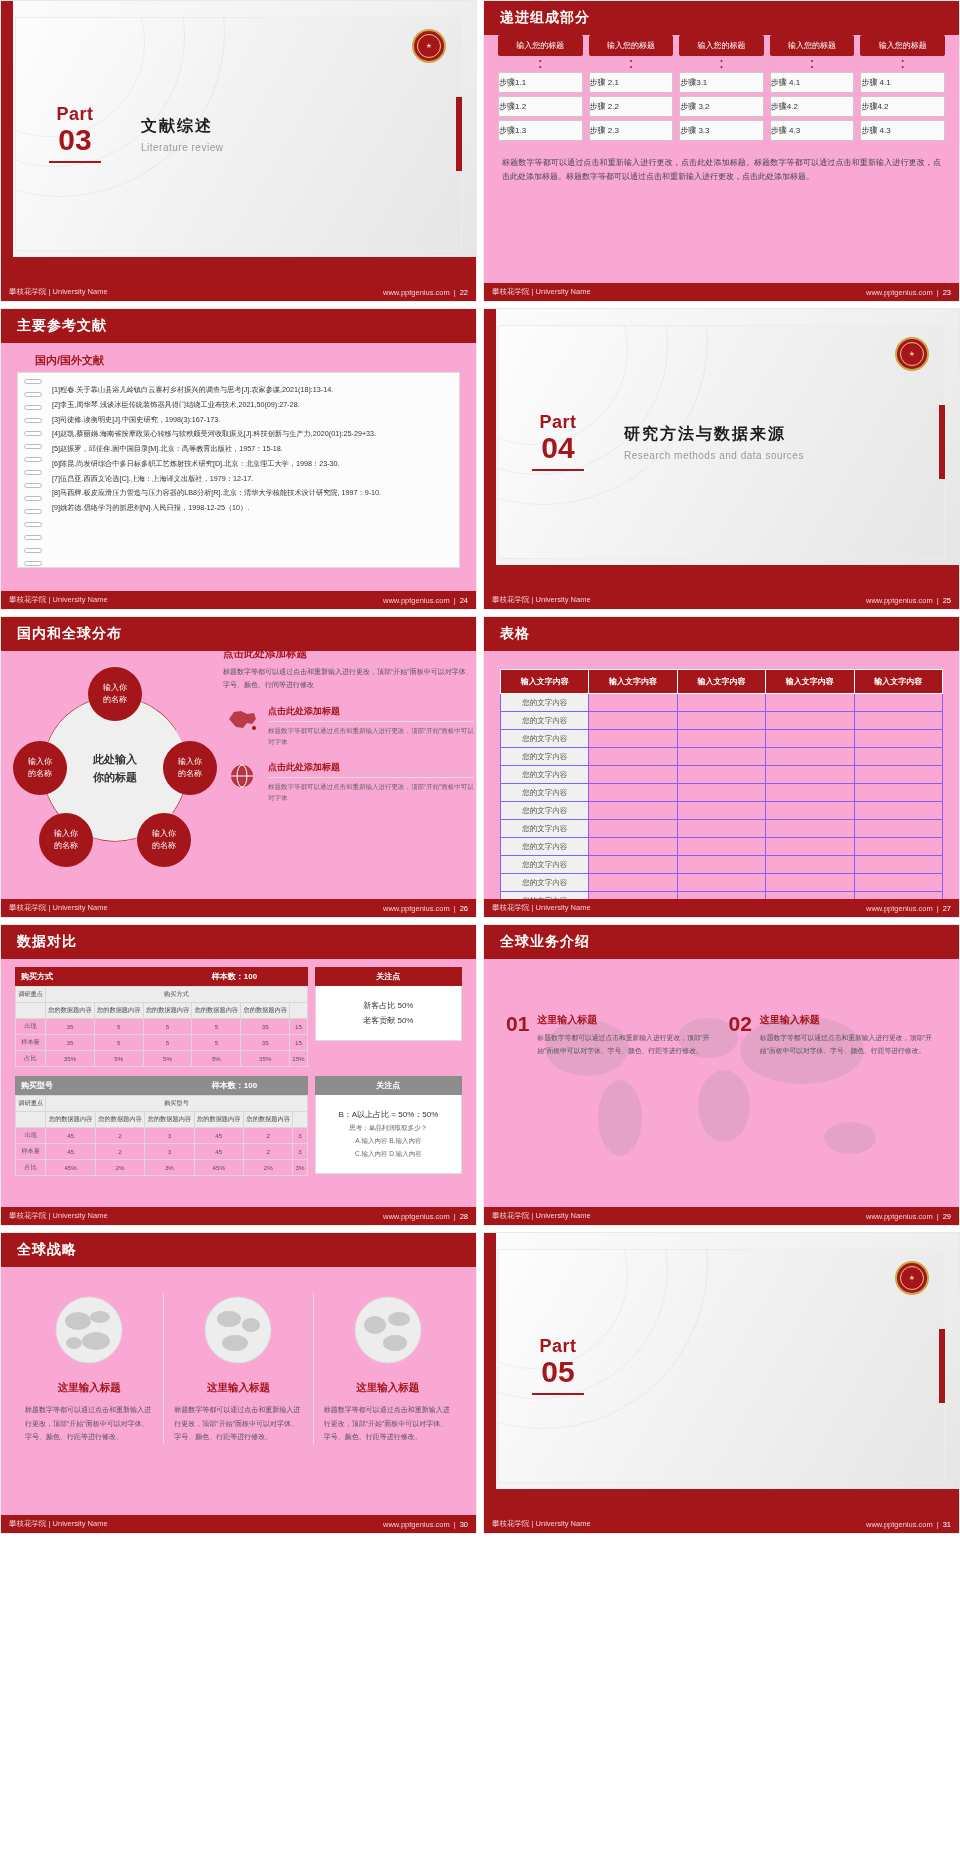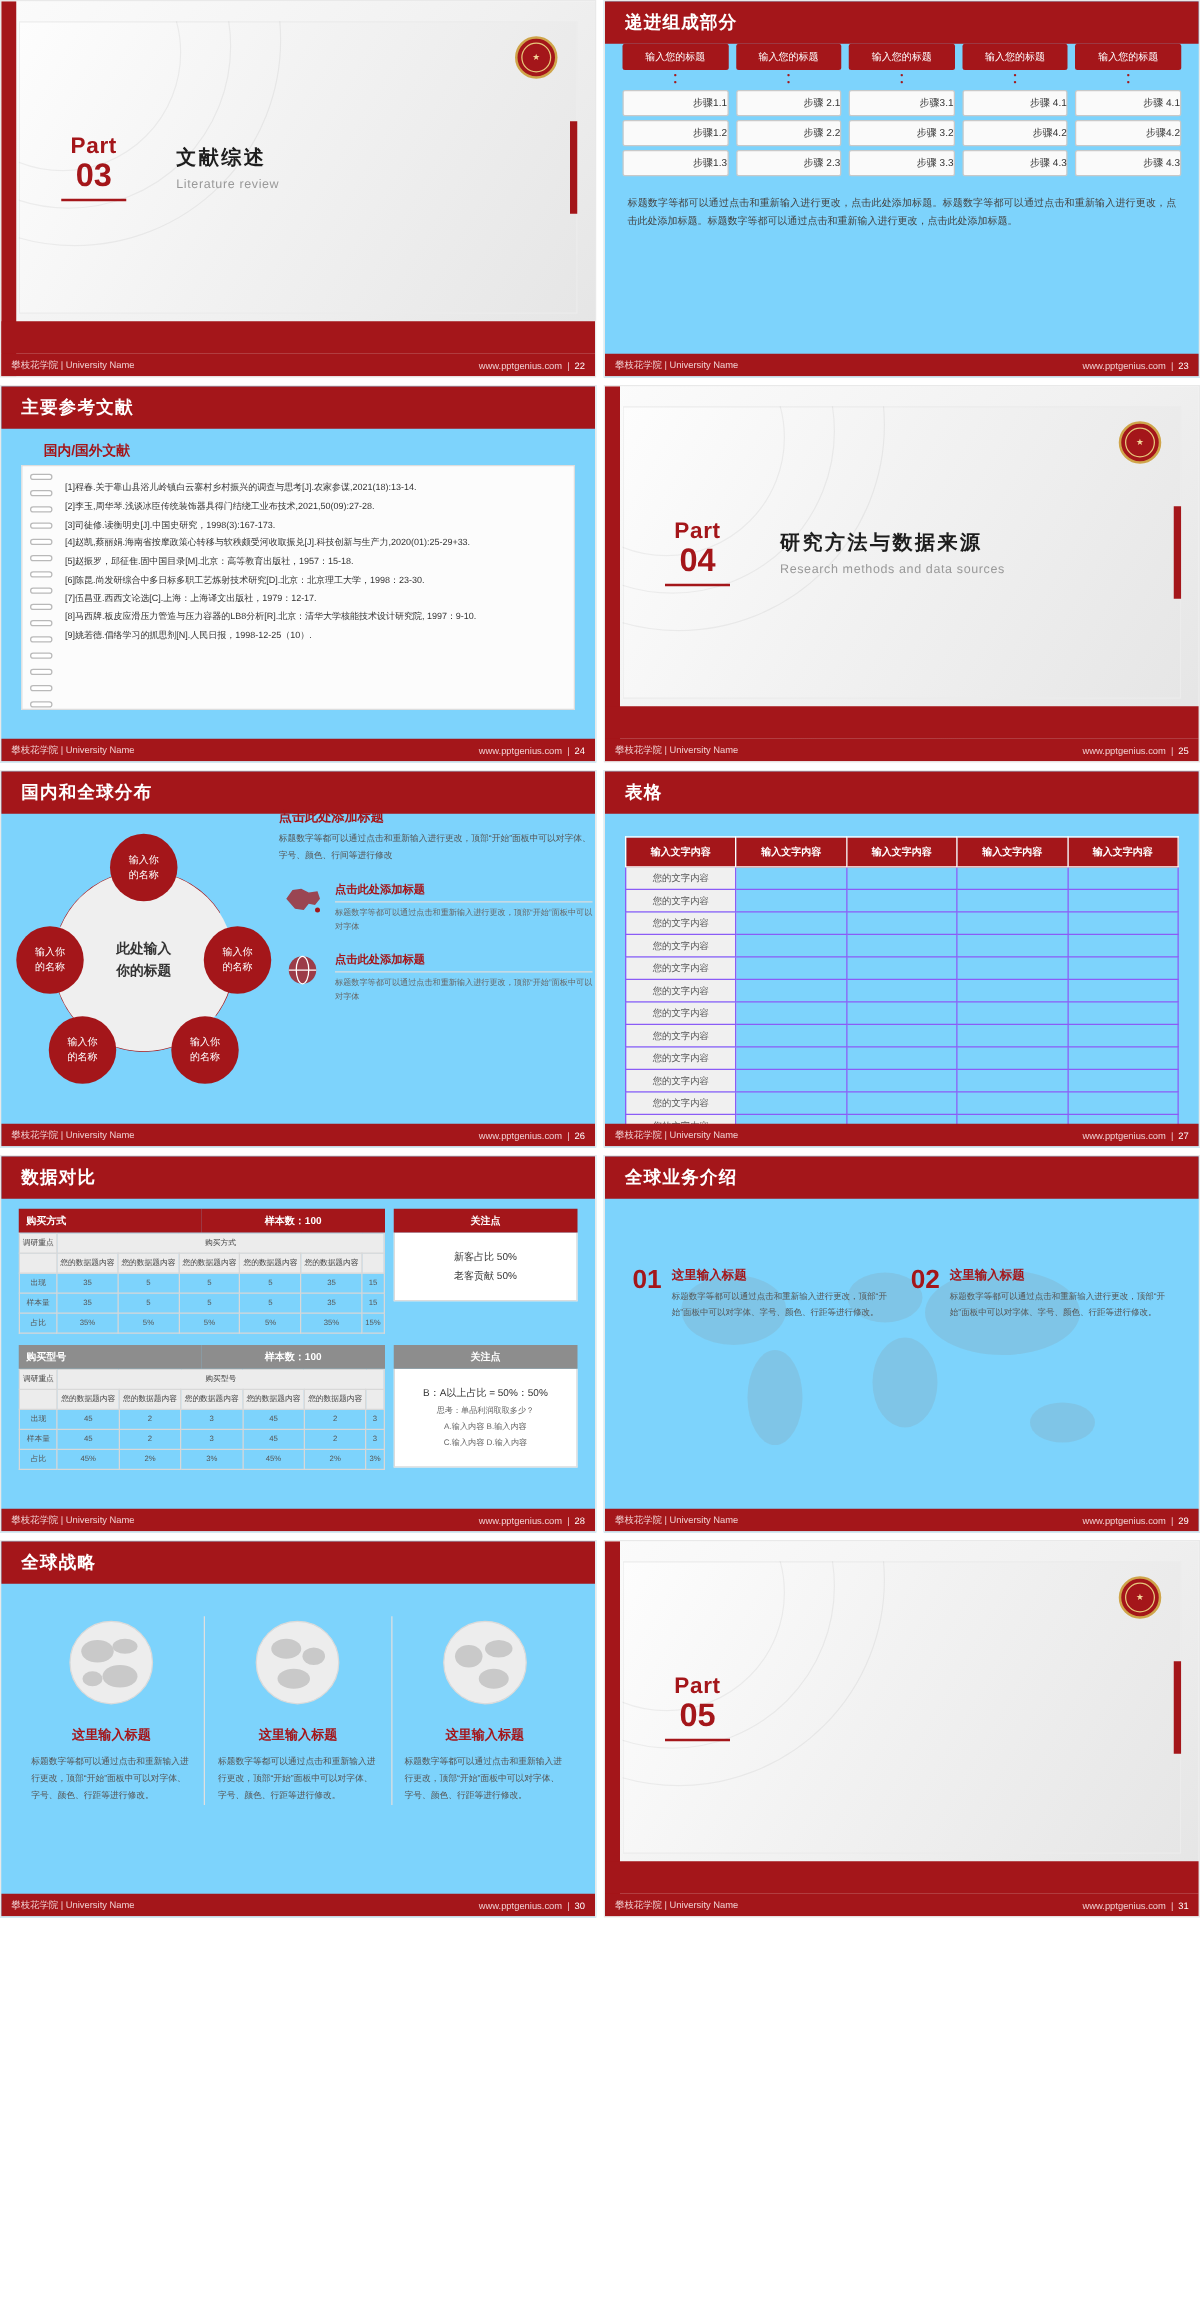--- a/index.html
+++ b/index.html
@@ -14,21 +14,21 @@
     display: grid;
     grid-template-columns: 1fr 1fr;
     grid-auto-rows: 308px;
     gap: 0px 6px;
     padding: 0;
   }
   .slide {
     position: relative;
     width: 100%;
     height: 302px;
-    background: #7dd3fc;
+    background: #f9a8d4;
     overflow: hidden;
     border: 1px solid #e9e9e9;
   }
   
   .hdr {
     background: #a4161a;
     color: #fff;
     height: 34px;
     display: flex;
     align-items: center;
@@ -70,21 +70,21 @@
     box-shadow: 0 0 0 1px #ececec inset;
     overflow:hidden;
   }
   .arc { position:absolute; border-radius:50%; border:1px solid rgba(0,0,0,0.05); }
   .part-inner { position:relative; height:100%; display:flex; align-items:center; }
   .part-num {
     width: 120px; text-align:center; color:#a4161a; line-height:1;
     font-weight:bold;
   }
   .part-num .p { font-size: 18px; letter-spacing:.5px; }
-  .part-num .n { font-size: 26px; margin-top:2px; }
+  .part-num .n { font-size: 30px; margin-top:2px; }
   .part-num .bar { width:52px; height:2px; background:#a4161a; margin:6px auto 0; }
   .part-text { flex:1; padding-left: 6px; }
   .part-text .zh { font-size: 16px; font-weight:bold; color:#1d1d1d; letter-spacing:2px; }
   .part-text .en { font-size: 10px; color:#999; margin-top:5px; letter-spacing:.5px; }
   .part-redline { position:absolute; right:0; top:34%; width:6px; height:32%; background:#a4161a; }
   .crest {
     position:absolute; right:16px; top:12px; width:34px; height:34px; border-radius:50%;
     background:#a4161a; border:2px solid #cfa54a;
     display:flex; align-items:center; justify-content:center;
   }
@@ -98,21 +98,21 @@
   .prog-wrap { padding: 0 14px; }
   .prog-cols { display:flex; gap:6px; }
   .prog-col { flex:1; }
   .prog-head {
     background:#a4161a; color:#fff; font-size:8px; text-align:center;
     padding:5px 0; border-radius:2px;
   }
   .dots { text-align:center; color:#a4161a; font-size:7px; line-height:6px; padding:2px 0;}
   .prog-cell {
     border:1px solid #c9c9c9; background:#fafafa; color:#333; font-size:8px;
-    text-align:right; padding:4px 0; margin-bottom:3px; border-radius:2px;
+    text-align:left; padding:4px 0; margin-bottom:3px; border-radius:2px;
   }
   .para { font-size:8px; color:#444; line-height:1.8; padding:12px 18px 0; text-align:justify;}
 
   
   .ref-title { color:#a4161a; font-weight:bold; font-size:11px; padding:10px 0 4px 34px; }
   .ref-box {
     margin: 0 16px 0 16px; border:1px solid #ddd; background:#fcfcfc;
     height: 196px; position:relative; padding: 10px 12px 10px 34px;
     overflow:hidden;
   }

